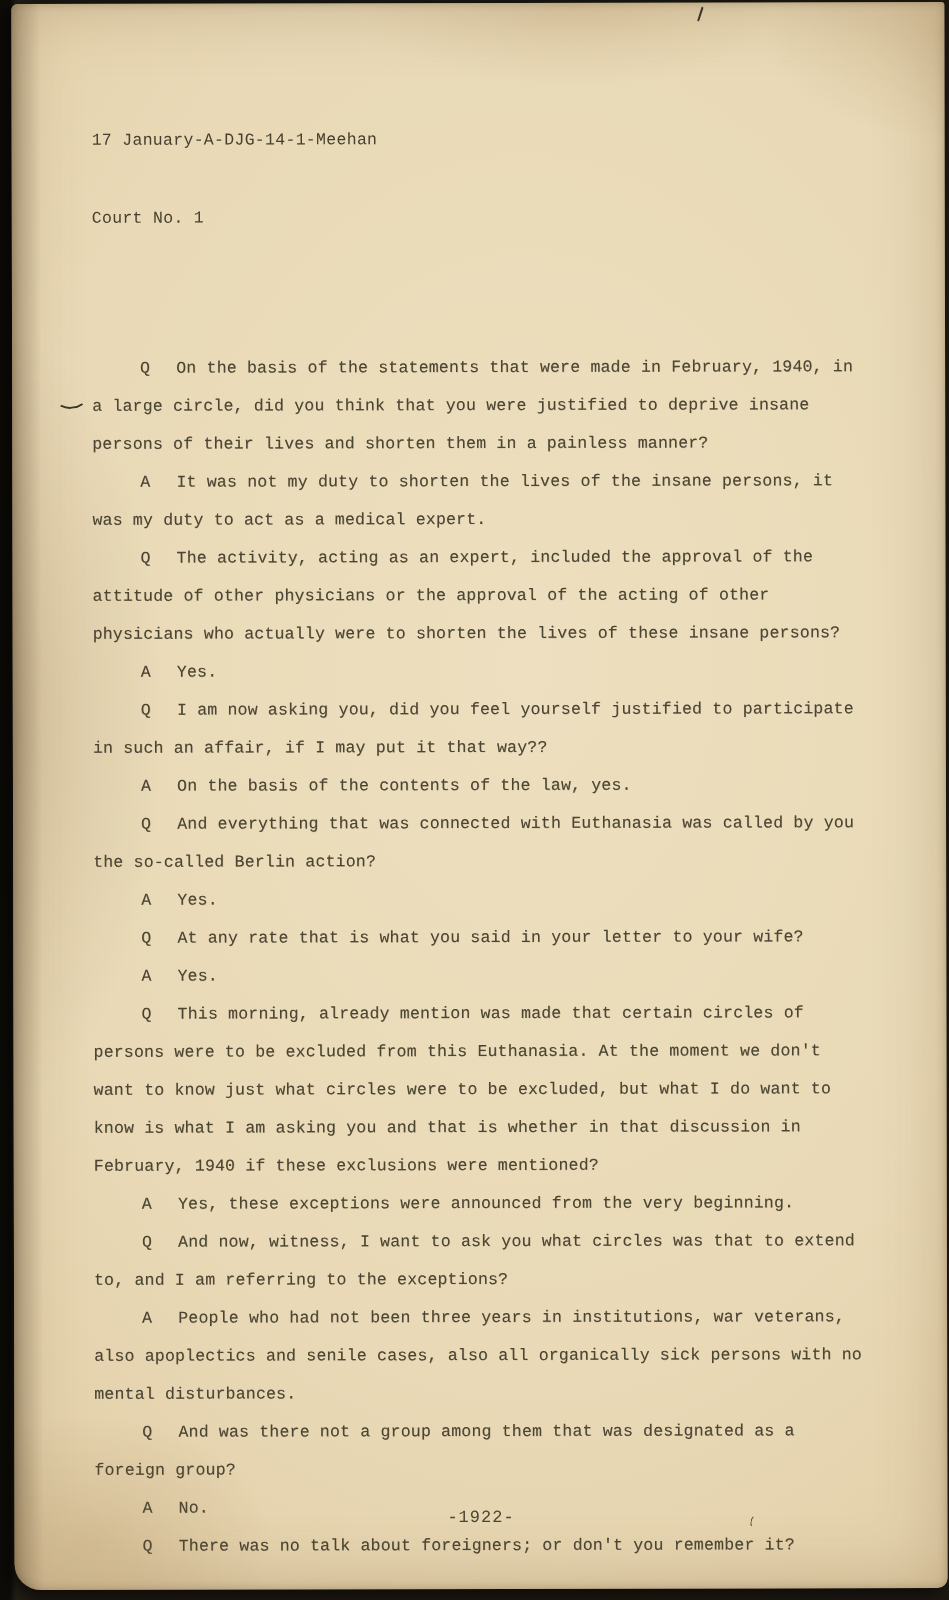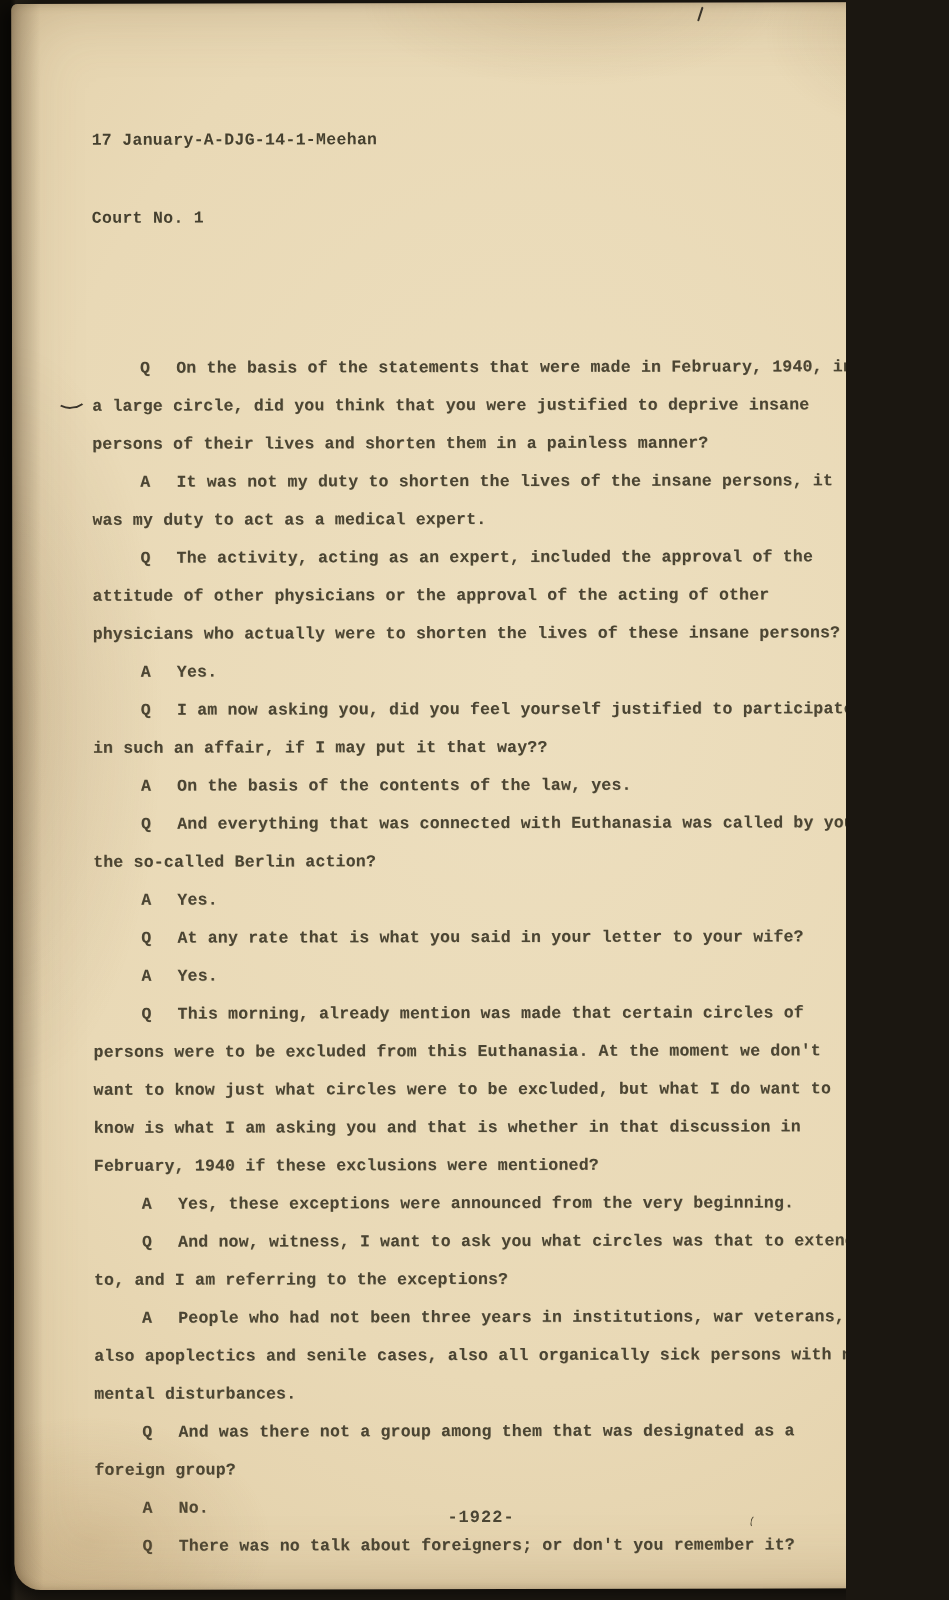--- a/index.html
+++ b/index.html
@@ -2,26 +2,25 @@
 <html><head>
 <meta charset="utf-8">
 <style>
   html, body {
     margin: 0;
     padding: 0;
     background: #1b1711;
   }
   .scan {
     position: relative;
-    width: 846px;
+    width: 949px;
     height: 1600px;
     background: linear-gradient(90deg, #0e0c08 0px, #0e0c08 10px, #241f17 16px, #1b1711 40px);
     overflow: hidden;
     font-family: "Liberation Mono", "DejaVu Sans Mono", monospace;
-    font-weight: bold;
   }
   .paper {
     position: absolute;
     left: 13px;
     top: 3px;
     width: 933px;
     height: 1586px;
     background:
       radial-gradient(ellipse 120% 100% at 55% 42%,
         #eddfbf 0%, #e9d9b6 45%, #e2cfa8 72%, #d3bc90 92%, #c3a97c 100%);

